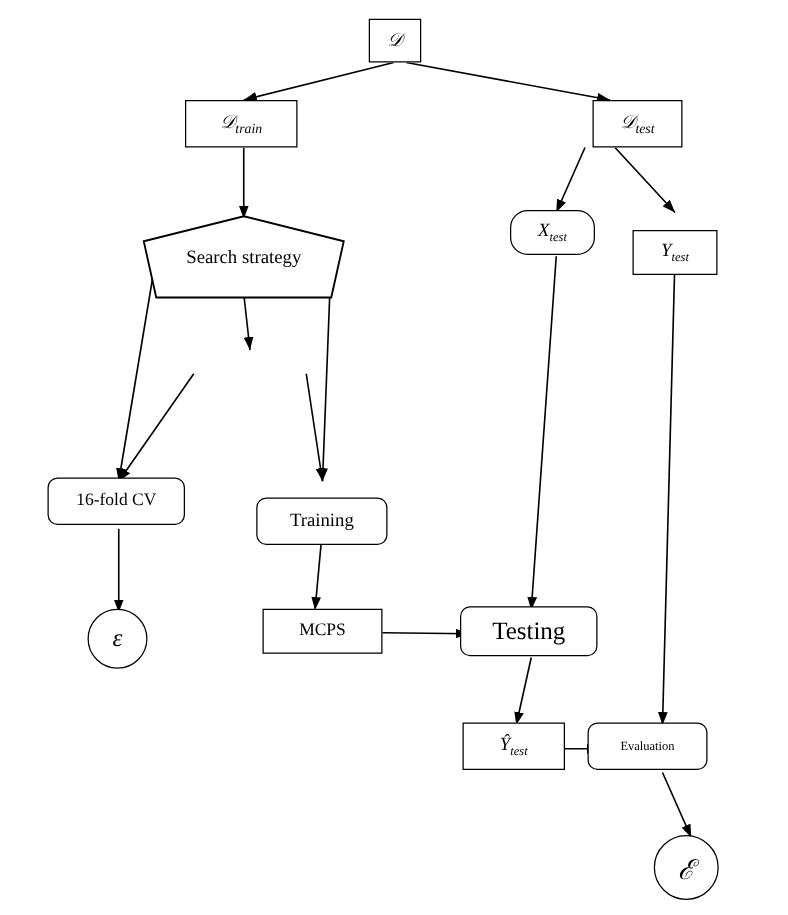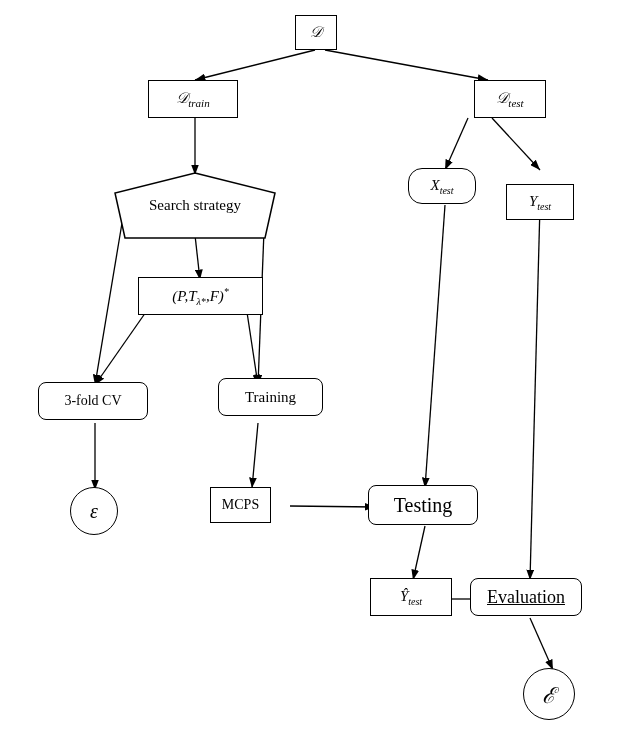--- a/index.html
+++ b/index.html
@@ -107,57 +107,54 @@
   <div class="node node-rect" style="left:474px; top:80px; width:72px; height:38px;">
     <span class="math">𝒟<sub style="font-size:11px">test</sub></span>
   </div>
 
   <svg style="position:absolute;top:0;left:0;width:630px;height:732px;pointer-events:none;">
 
     <polygon points="195,173 275,193 265,238 125,238 115,193" fill="white" stroke="#000" stroke-width="1.5"></polygon>
     <text x="195" y="210" text-anchor="middle" font-family="Times New Roman, serif" font-size="15" fill="#000">Search strategy</text>
   </svg>
 
-  <div class="node node-rect" style="left:138px; top:277px; width:125px; height:38px; font-size:14px;">
-    <span class="math">(<i>P</i>,<i>T</i><sub style="font-size:10px">λ*</sub>,<i>F</i>)<sup style="font-size:10px">*</sup></span>
+
+  <div class="node node-rounded" style="left:38px; top:382px; width:110px; height:38px; font-size:14px;">
+    <span>16-fold CV</span>
   </div>
 
-  <div class="node node-rounded" style="left:38px; top:382px; width:110px; height:38px; font-size:14px;">
-    <span>3-fold CV</span>
-  </div>
-
-  <div class="node node-rounded" style="left:205px; top:378px; width:105px; height:38px; font-size:15px;margin-left:13px;">
+  <div class="node node-rounded" style="left:205px; top:398px; width:105px; height:38px; font-size:15px;">
     <span>Training</span>
   </div>
 
   <div class="node node-circle" style="left:70px; top:487px; width:48px; height:48px; font-size:20px; font-style:italic;">
     <span>ε</span>
   </div>
 
-  <div class="node node-rect" style="left:210px; top:487px; width:61px; height:36px; font-size:14px;">
+  <div class="node node-rect" style="left:210px; top:487px; width:96px; height:36px; font-size:14px;">
     <span>MCPS</span>
   </div>
 
   <div class="node node-rect" style="left:408px; top:168px; width:68px; height:36px; font-size:14px;border-radius:14px;">
     <span class="math"><i>X</i><sub style="font-size:10px">test</sub></span>
   </div>
 
   <div class="node node-rect" style="left:506px; top:168px; width:68px; height:36px; font-size:14px;margin-top:16px;">
     <span class="math"><i>Y</i><sub style="font-size:10px">test</sub></span>
   </div>
 
   <div class="node node-rounded" style="left:368px; top:485px; width:110px; height:40px; font-size:20px;">
     <span>Testing</span>
   </div>
 
   <div class="node node-rect" style="left:370px; top:578px; width:82px; height:38px; font-size:14px;text-align:center;">
     <span class="math">Ŷ<sub style="font-size:10px">test</sub></span>
   </div>
 
-  <div class="node node-rounded" style="left:470px; top:578px; width:112px; height:38px; font-size:18px;text-decoration:underline;">
+  <div class="node node-rounded" style="left:470px; top:578px; width:96px; height:38px; font-size:10px;">
     <span>Evaluation</span>
   </div>
 
   <div class="node node-circle" style="left:523px; top:668px; width:52px; height:52px; font-size:22px; font-style:italic;">
     <span>ℰ</span>
   </div>
 
 </div>
 
 </body></html>

